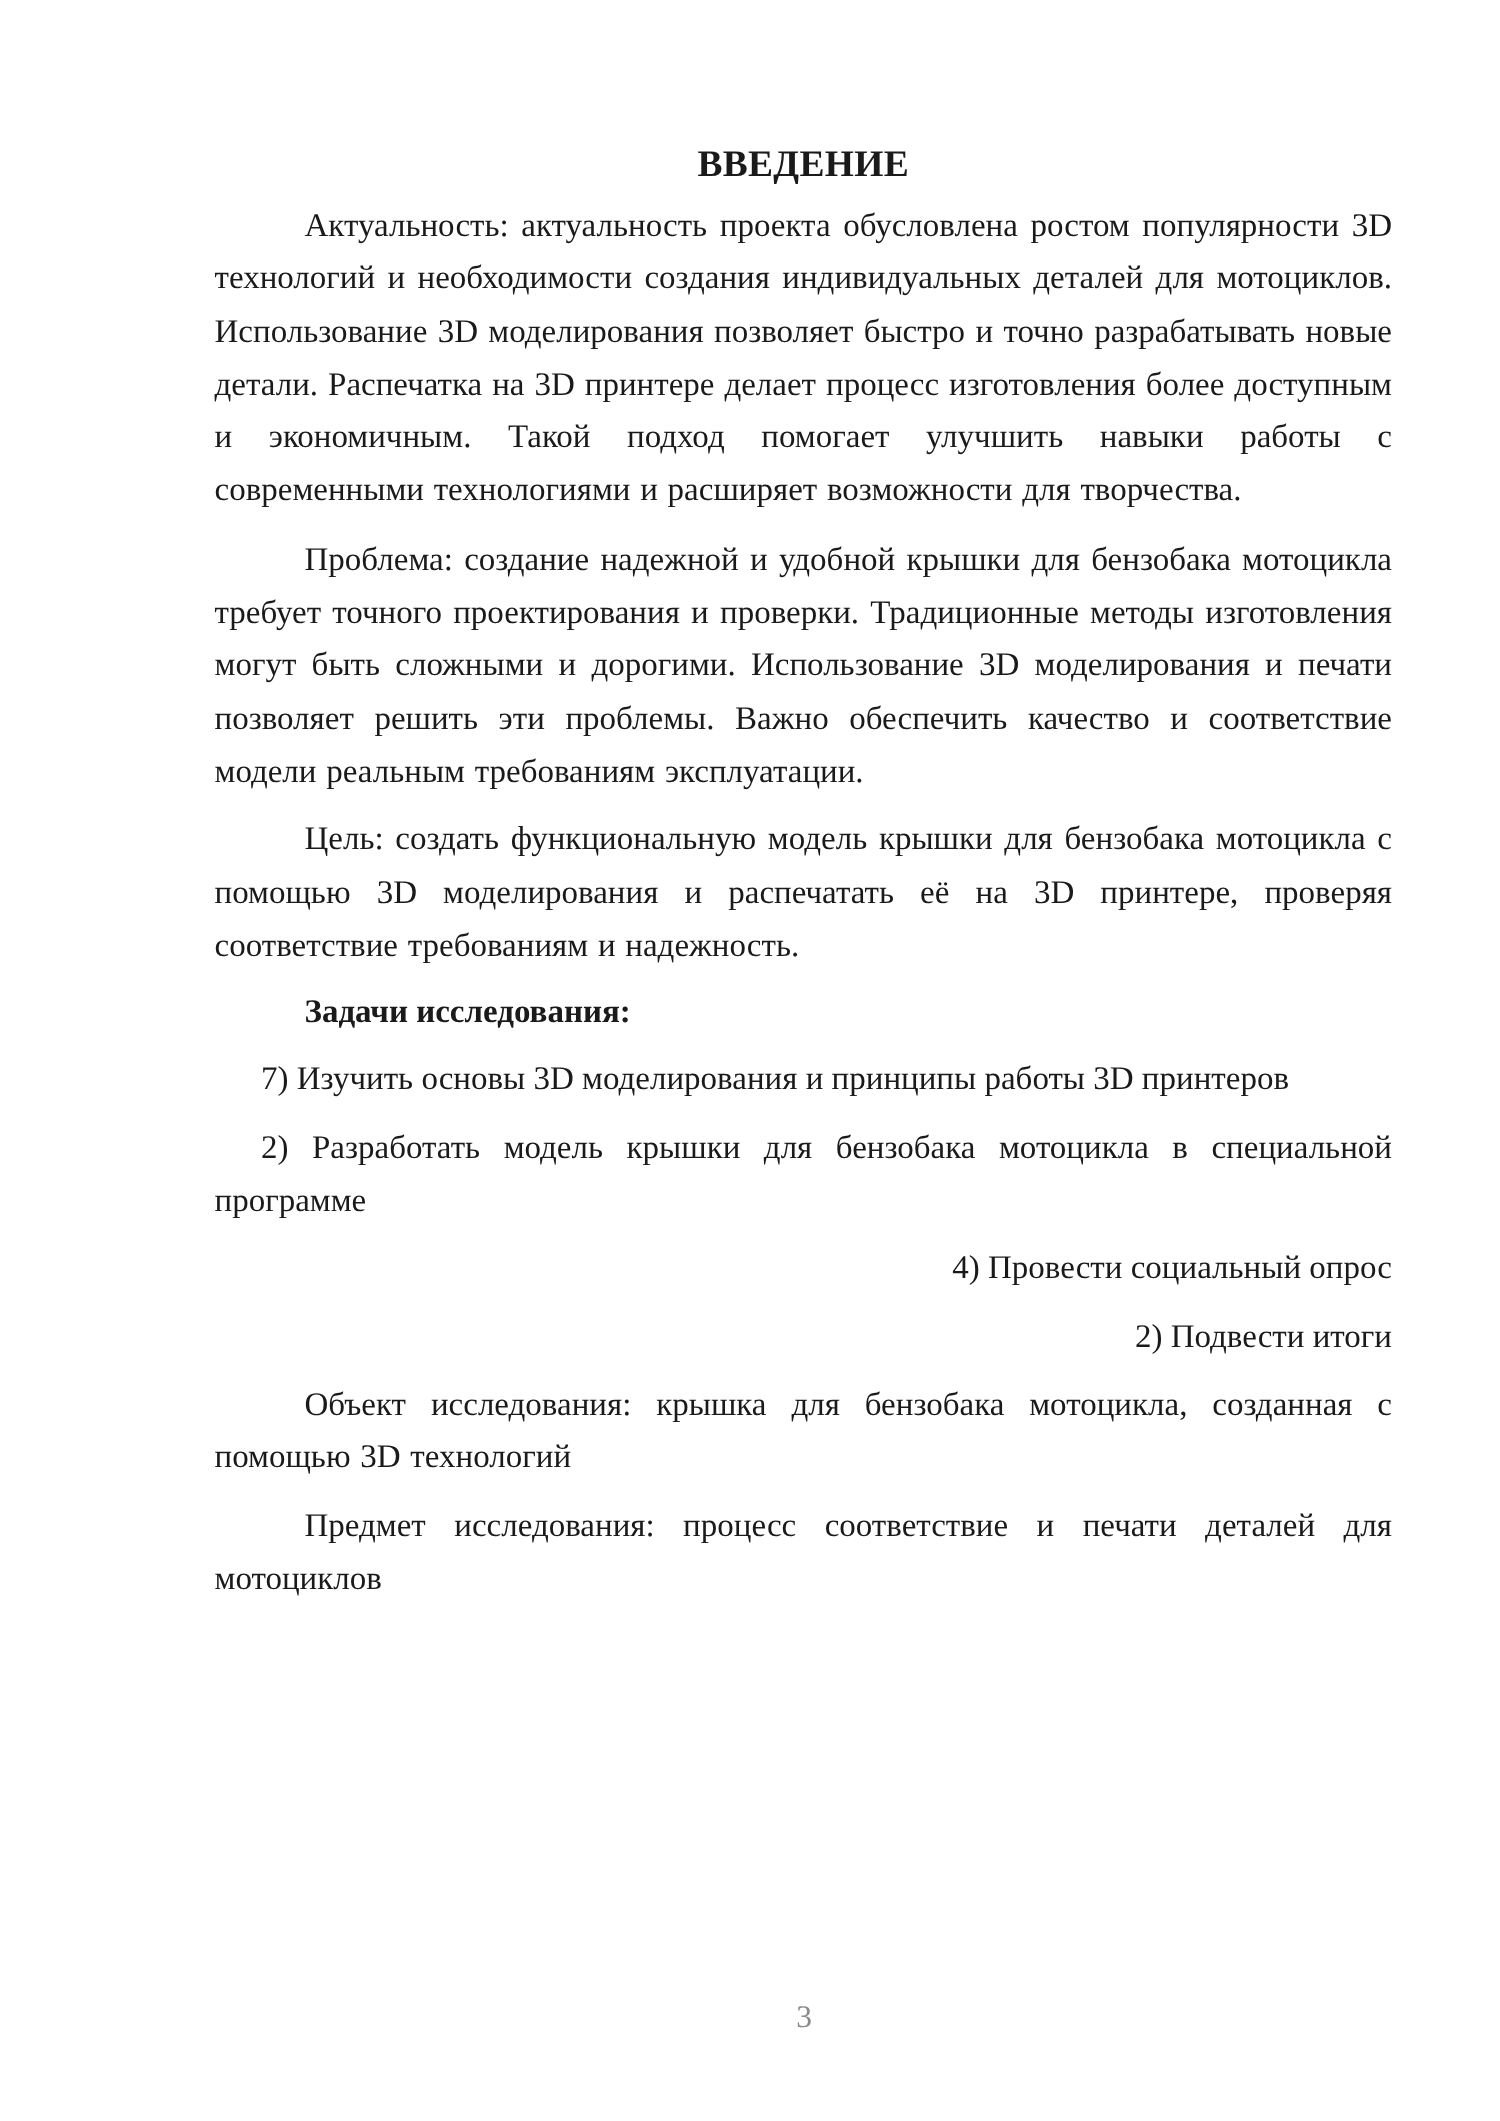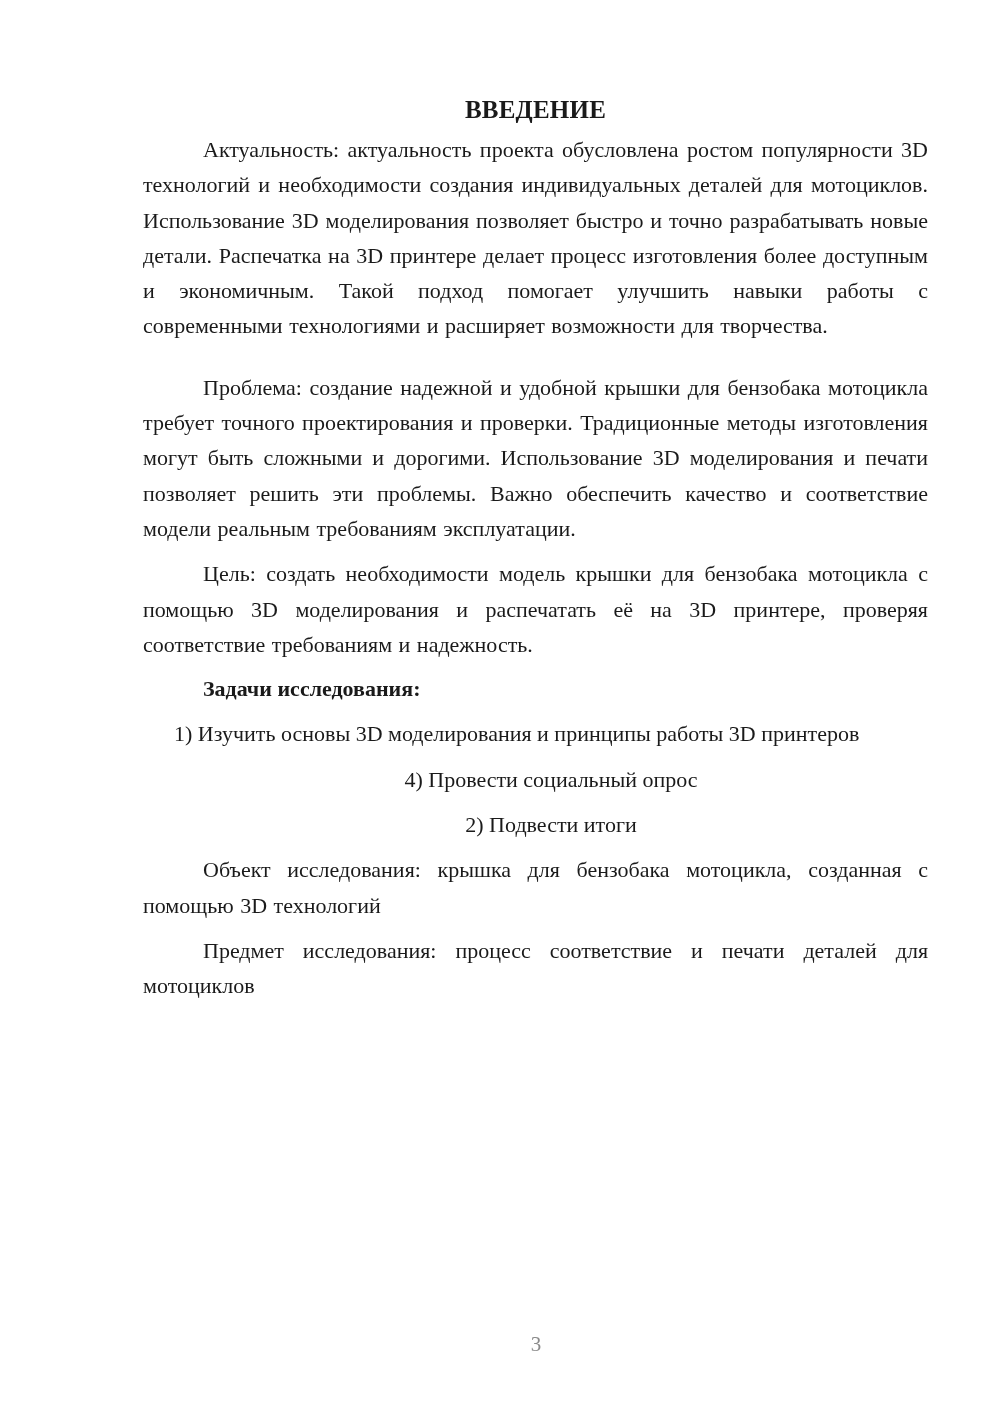--- a/index.html
+++ b/index.html
@@ -30,39 +30,39 @@
       letter-spacing: 0.2px;
     }
     .para {
       font-size: 22px;
       line-height: 35.3px;
       text-align: justify;
       text-indent: 60px;
       margin: 0 0 10px 0;
       word-spacing: 1px;
     }
-    .para.p1 { margin-bottom: 26px; }
+    .para.p1 { margin-bottom: 11px; }
     .para.p2 { }
     .para.p3 { margin-bottom: 9px; }
     .tasks-heading {
       font-size: 22px;
       line-height: 35.3px;
       text-indent: 60px;
       margin: 0 0 10px 0;
       font-weight: bold;
     }
     .task {
       font-size: 22px;
       line-height: 35.3px;
       text-align: justify;
       text-indent: 31px;
       margin: 0 0 10px 0;
     }
     .task.single {
-      text-align: center;
+      text-align: right;
     }
     .page-number {
       position: absolute;
       top: 1332px;
       left: 0;
       width: 1072px;
       text-align: center;
       font-size: 21px;
       color: #8a8a8a;
       font-family: "Liberation Serif", "DejaVu Serif", serif;
@@ -71,26 +71,27 @@
 </head>
 <body>
 
 <div class="page">
   <div class="title">ВВЕДЕНИЕ</div>
 
   <p class="para p1">Актуальность: актуальность проекта обусловлена ростом популярности 3D технологий и необходимости создания индивидуальных деталей для мотоциклов. Использование 3D моделирования позволяет быстро и точно разрабатывать новые детали. Распечатка на 3D принтере делает процесс изготовления более доступным и экономичным. Такой подход помогает улучшить навыки работы с современными технологиями и расширяет возможности для творчества.</p>
 
   <p class="para p2">Проблема: создание надежной и удобной крышки для бензобака мотоцикла требует точного проектирования и проверки. Традиционные методы изготовления могут быть сложными и дорогими. Использование 3D моделирования и печати позволяет решить эти проблемы. Важно обеспечить качество и соответствие модели реальным требованиям эксплуатации.</p>
 
-  <p class="para p3">Цель: создать необходимости модель крышки для бензобака мотоцикла с помощью 3D моделирования и распечатать её на 3D принтере, проверяя соответствие требованиям и надежность.</p>
+  <p class="para p3">Цель: создать функциональную модель крышки для бензобака мотоцикла с помощью 3D моделирования и распечатать её на 3D принтере, проверяя соответствие требованиям и надежность.</p>
 
   <p class="tasks-heading">Задачи исследования:</p>
 
   <div>
-    <p class="task">1) Изучить основы 3D моделирования и принципы работы 3D принтеров</p>
+    <p class="task">7) Изучить основы 3D моделирования и принципы работы 3D принтеров</p>
+    <p class="task">2) Разработать модель крышки для бензобака мотоцикла в специальной программе</p>
     <p class="task single">4) Провести социальный опрос</p>
     <p class="task single">2) Подвести итоги</p>
   </div>
 
   <p class="para">Объект исследования: крышка для бензобака мотоцикла, созданная с помощью 3D технологий</p>
 
   <p class="para">Предмет исследования: процесс соответствие и печати деталей для мотоциклов</p>
 </div>
 
 <div class="page-number">3</div>

